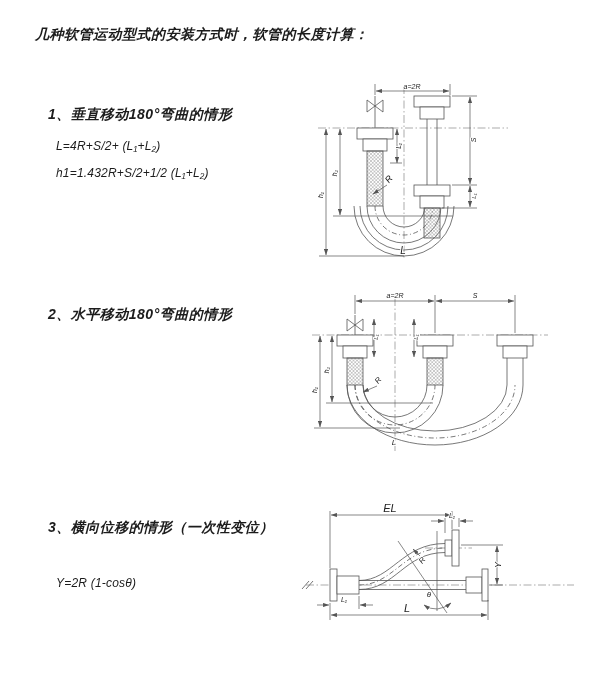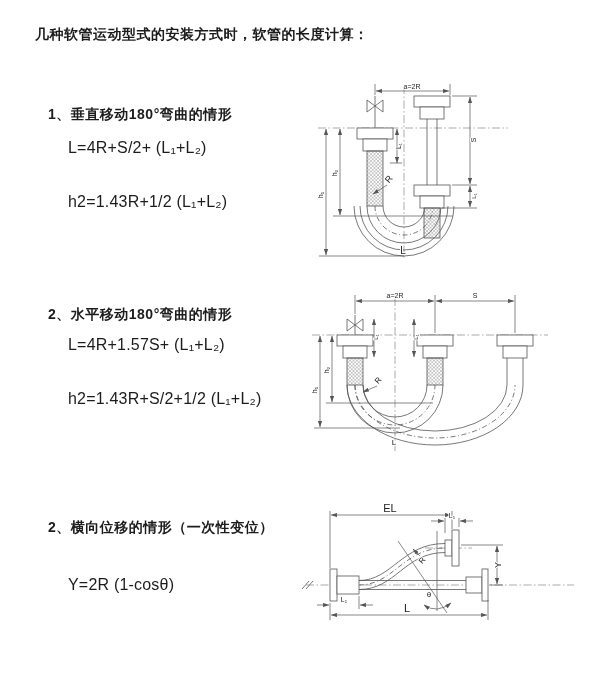--- a/index.html
+++ b/index.html
@@ -1,45 +1,43 @@
 <!DOCTYPE html>
 <html><head>
 <meta charset="utf-8">
 <style>
   html,body { margin:0; padding:0; background:#ffffff; }
   body { width:600px; height:675px; font-family:"Liberation Sans","DejaVu Sans",sans-serif; }
-  .page { position:relative; width:600px; height:662px; overflow:hidden; background:#ffffff; color:#1c1c1c; }
+  .page { position:relative; width:600px; height:662px; overflow:hidden; background:#ffffff; color:#1c1c1c;font-style:italic; }
   .title { position:absolute; left:35px; top:26px; font-size:14px; font-weight:bold; letter-spacing:0.5px; }
   .sec-heading { position:absolute; left:48px; font-size:14px; font-weight:bold; letter-spacing:0.5px; }
-  .formula { position:absolute; left:68px; font-size:16px; letter-spacing:0.2px; }
+  .formula { position:absolute; left:56px; font-size:12px; letter-spacing:0.2px; }
   .dwg { position:absolute; }
   .s    { stroke:#555; stroke-width:0.8; fill:none; }
   .dim  { stroke:#555; stroke-width:0.7; fill:none; }
   .cl   { stroke:#888; stroke-width:0.7; fill:none; stroke-dasharray:8 2.5 1.5 2.5; }
   .dash { stroke-dasharray:5 2.5 1 2.5; }
   .part { fill:#ffffff; stroke:#555; stroke-width:0.8; }
   text.lab { fill:#222; paint-order:stroke; stroke:#ffffff; stroke-width:2px;
              font-family:"Liberation Sans","DejaVu Sans",sans-serif; }
 </style>
 </head>
 <body>
 
 <div class="page">
 
   <div class="title">几种软管运动型式的安装方式时，软管的长度计算：</div>
 
   <div class="sec-heading" style="top:106px">1、垂直移动180°弯曲的情形</div>
   <div class="formula" style="top:139px">L=4R+S/2+ (L₁+L₂)</div>
-  <div class="formula" style="top:193px">h2=1.43R+1/2 (L₁+L₂)</div>
+  <div class="formula" style="top:166px">h1=1.432R+S/2+1/2 (L₁+L₂)</div>
 
   <div class="sec-heading" style="top:306px">2、水平移动180°弯曲的情形</div>
-  <div class="formula" style="top:336px">L=4R+1.57S+ (L₁+L₂)</div>
-  <div class="formula" style="top:390px">h2=1.43R+S/2+1/2 (L₁+L₂)</div>
-
-  <div class="sec-heading" style="top:519px">2、横向位移的情形（一次性变位）</div>
+
+  <div class="sec-heading" style="top:519px">3、横向位移的情形（一次性变位）</div>
   <div class="formula" style="top:576px">Y=2R (1-cosθ)</div>
 
   <svg class="dwg" style="left:310px; top:78px" width="255" height="185" viewBox="310 78 255 185">
     <defs>
       <marker id="ar1" viewBox="0 0 9 6" markerWidth="9" markerHeight="6" refX="8.5" refY="3" orient="auto-start-reverse">
         <path d="M0,0 L9,3 L0,6 Z" fill="#555"></path>
       </marker>
       <pattern id="hp1" patternUnits="userSpaceOnUse" width="3.5" height="3.5">
         <path d="M0,0 L3.5,3.5 M3.5,0 L0,3.5" stroke="#8a8a8a" stroke-width="0.45"></path>
       </pattern>

